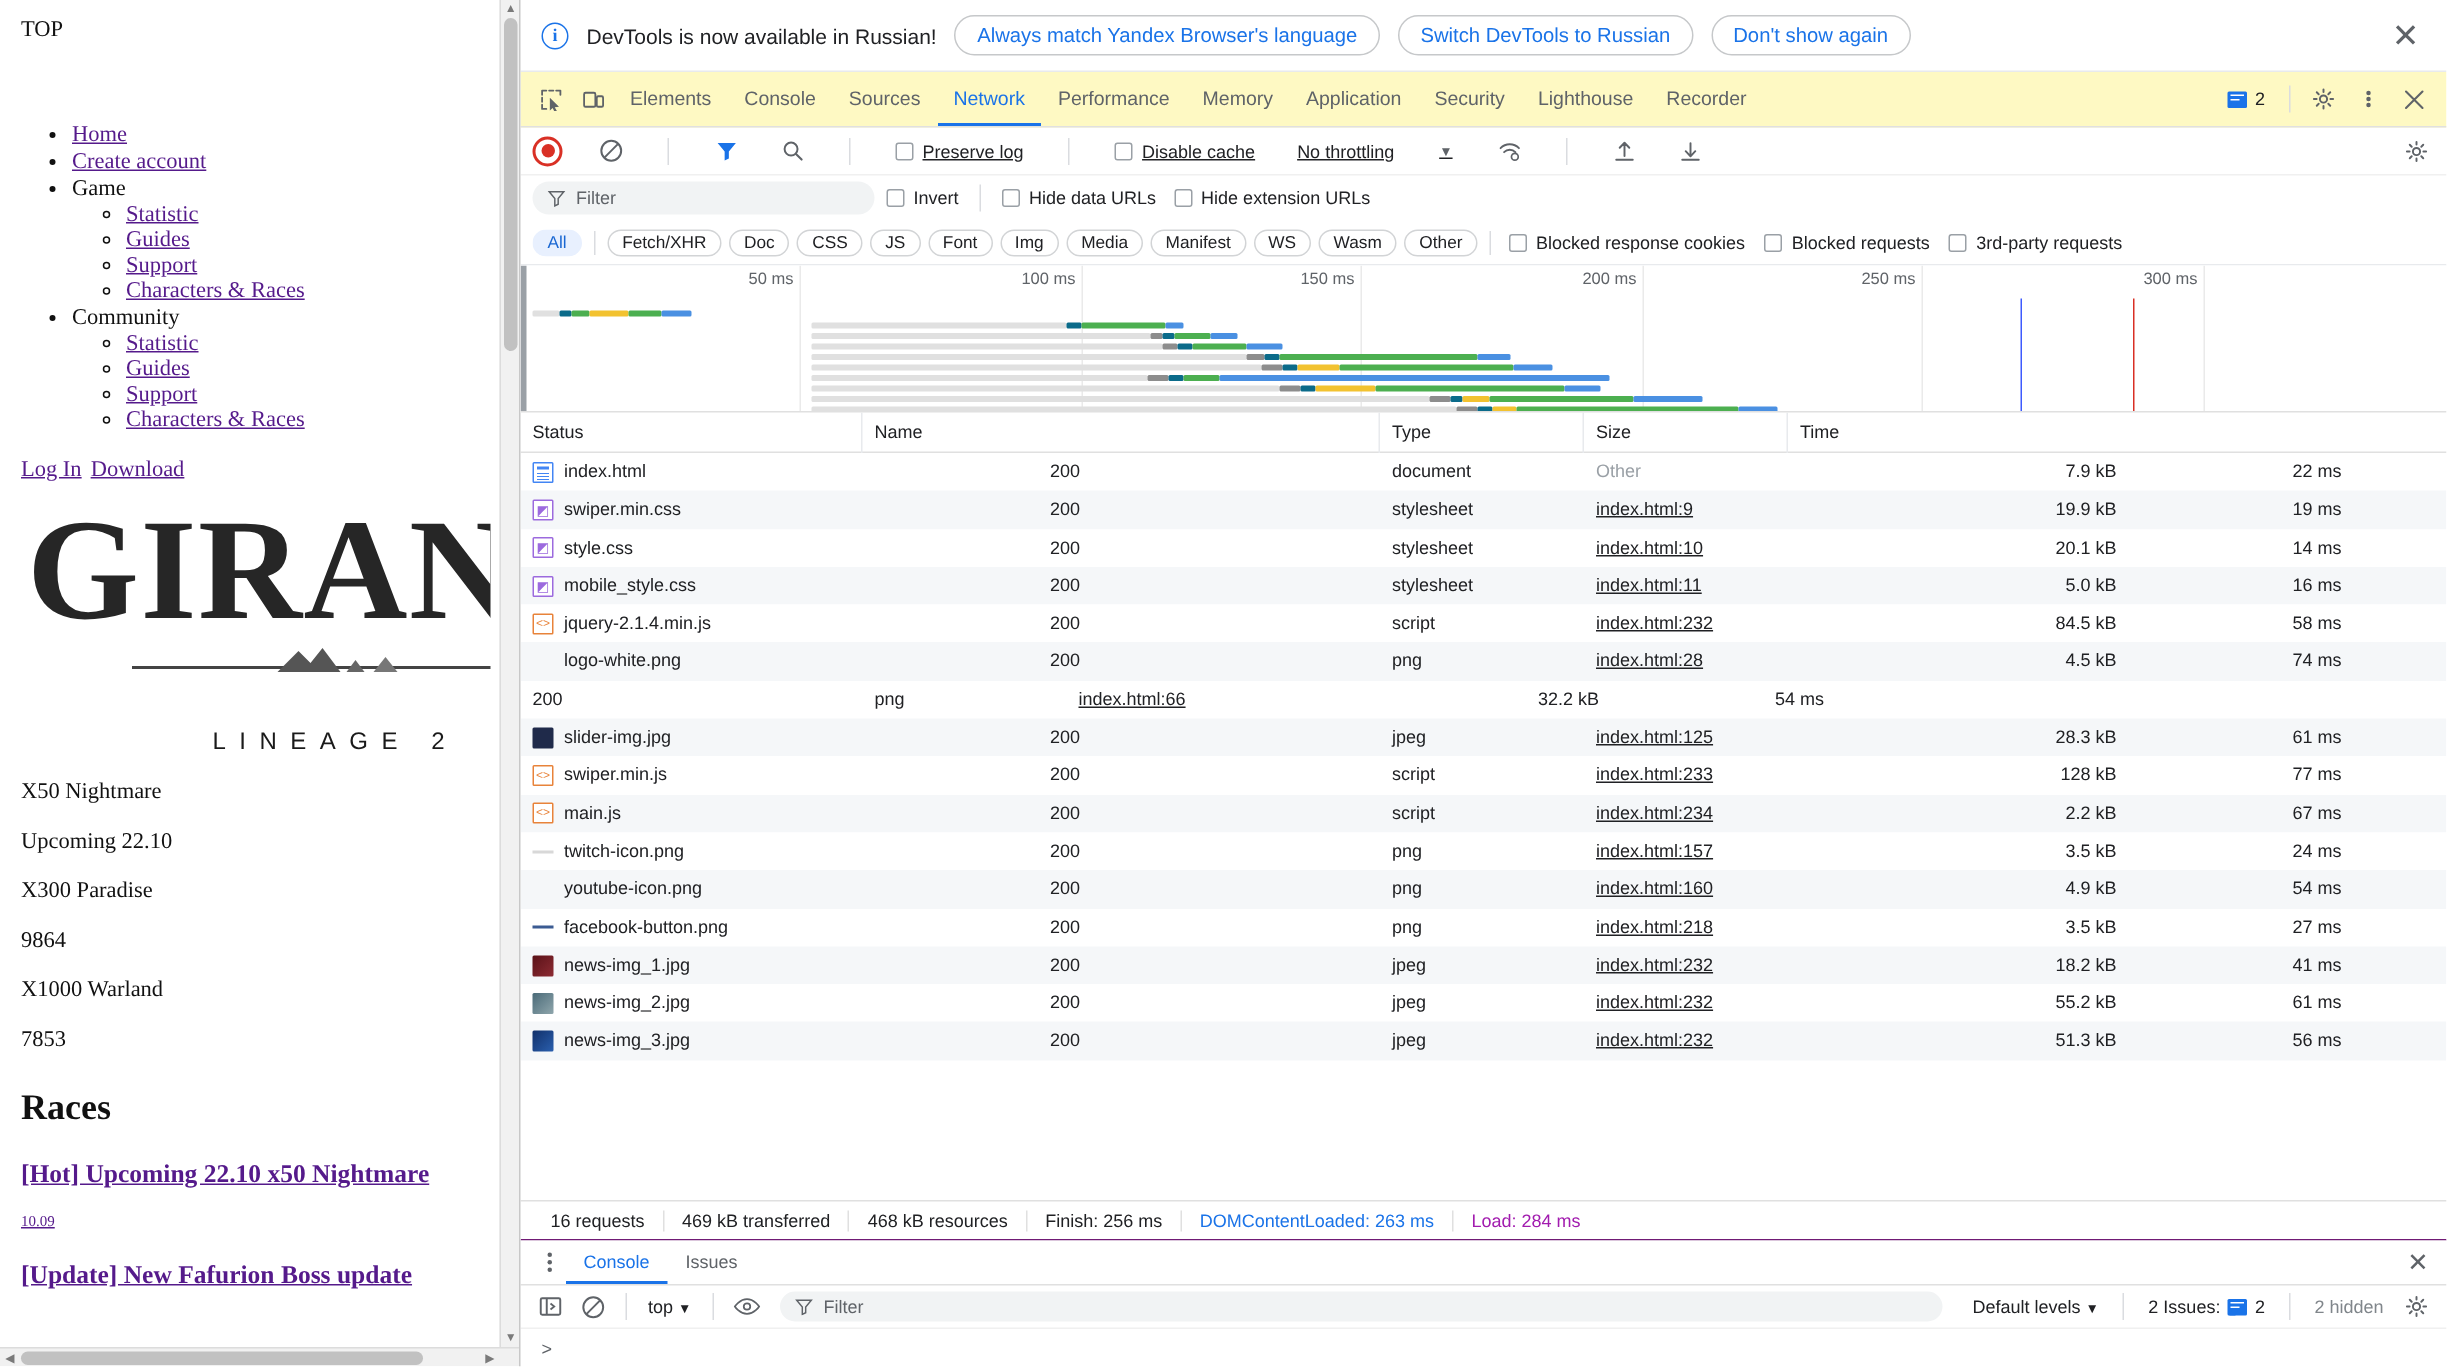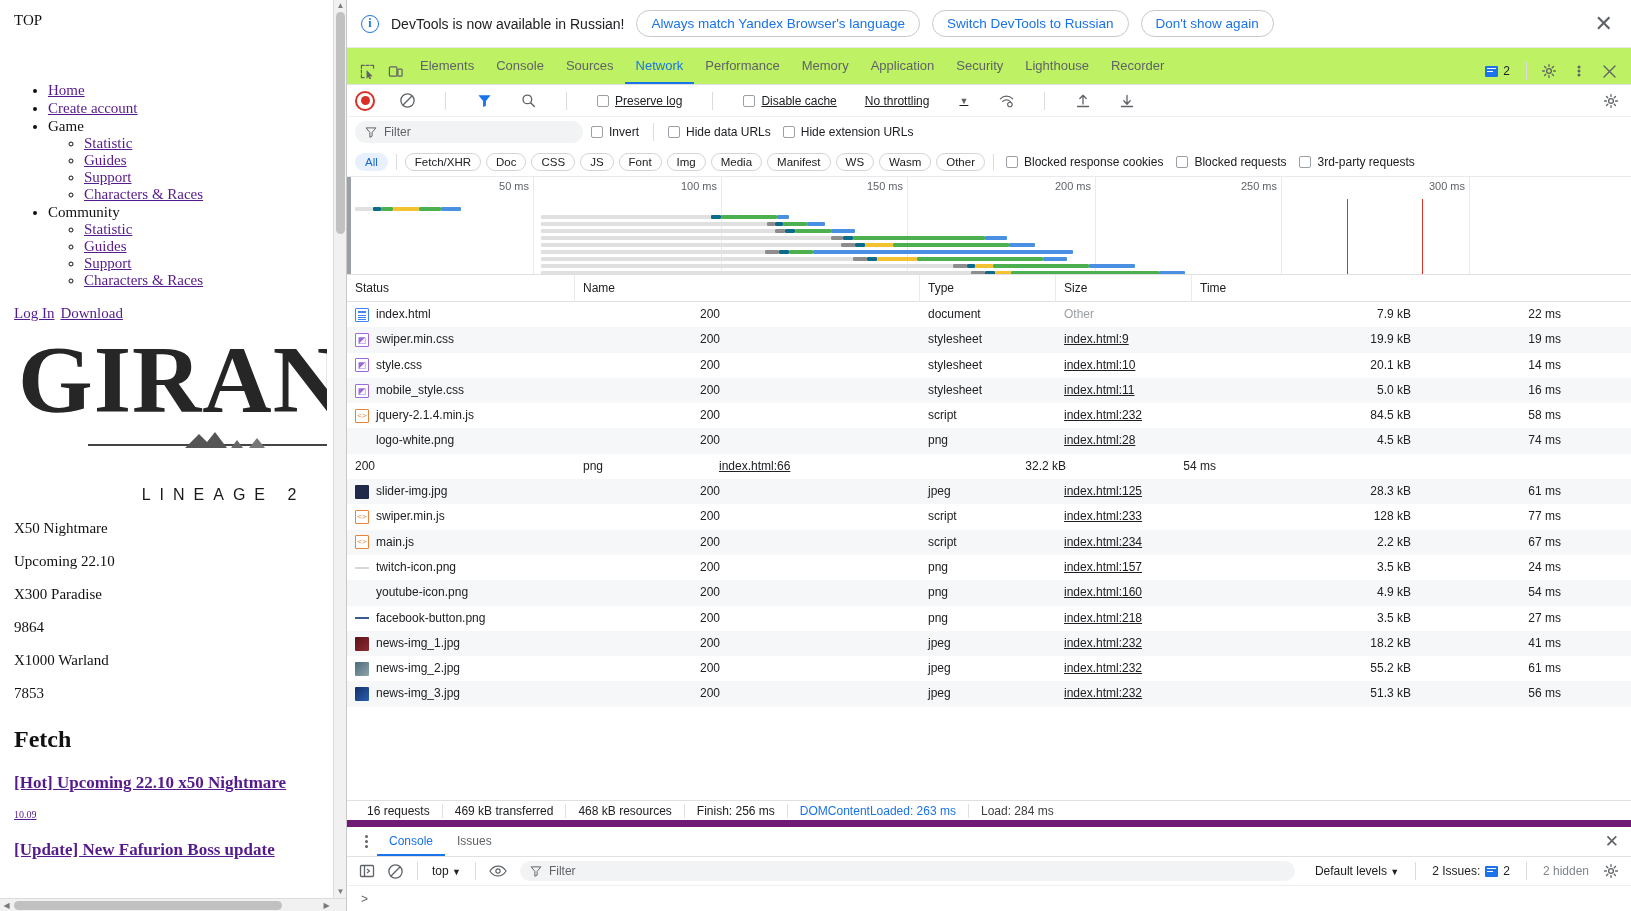--- a/index.html
+++ b/index.html
@@ -113,22 +113,22 @@
     font-size: 13.5px; color: #1a73e8; background: #fff; cursor: pointer;
     white-space: nowrap;
   }
   .banner-x {
     margin-left: auto; font-size: 22px; color: #5f6368; cursor: pointer;
     line-height: 18px; padding: 0 4px; font-weight: 300;
   }
 
   
   .tabstrip {
-    height: 37px; min-height:37px; display: flex; align-items: flex-end;
-    border-bottom: 1px solid #e0e0e0; padding-left: 6px; background: #bef264;
+    height: 37px; min-height:37px; display: flex; align-items: center;
+    border-bottom: 1px solid #e0e0e0; padding-left: 6px; background: #fef9c3;
   }
   .tb-icon {
     width: 28px; height: 26px; display: flex; align-items: center;
     justify-content: center; cursor: pointer; color: #5f6368;
   }
   .tab {
     padding: 0 11px; height: 36px; line-height: 36px; font-size: 13px;
     color: #5f6368; cursor: pointer; white-space: nowrap;
   }
   .tab.active { color: #1a73e8; box-shadow: inset 0 -2px 0 #1a73e8; }
@@ -258,27 +258,27 @@
   }
   .fic.dash-faint::after { background:#d8d8d8; }
   .fic.tiny-txt { font-size:5px; color:#9a9a9a; line-height:14px; text-align:center;}
   .td a.init { color: #202124; text-decoration: underline; }
   .td .other { color: #9aa0a6; }
   .td.c-size, .td.c-time { text-align: right; }
 
   
   .summary {
     height: 27px; min-height: 27px; display: flex; align-items: center;
-    border-top: 1px solid #e0e0e0; border-bottom: 7px solid #701a75;
+    border-top: 1px solid #e0e0e0; border-bottom: 1px solid #701a75;
     font-size: 12px; color: #202124; padding-left: 8px;
   }
   .sum-item { padding: 0 12px; border-right: 1px solid #e0e0e0; line-height: 14px;}
   .sum-item:last-child { border-right: none; }
   .sum-item.blue { color: #1a73e8; }
-  .sum-item.red { color: #404040; }
+  .sum-item.red { color: #a21caf; }
 
   
   .drawer { height: 84px; min-height: 84px; display: flex; flex-direction: column; background:#fff;}
   .drawer-tabs {
     height: 30px; min-height:30px; display: flex; align-items: center;
     padding-left: 8px; border-bottom: 1px solid #e0e0e0;
   }
   .kebab { width: 22px; display:flex; flex-direction:column; align-items:center; gap:2px; cursor:pointer;}
   .kebab i { width: 3px; height: 3px; border-radius: 50%; background:#5f6368; display:block;}
   .dtab {
@@ -369,21 +369,21 @@
       </div>
       <div class="logo-sub">LINEAGE 2</div>
 
       <div class="srv-line">X50 Nightmare</div>
       <div class="srv-line">Upcoming 22.10</div>
       <div class="srv-line">X300 Paradise</div>
       <div class="srv-line">9864</div>
       <div class="srv-line">X1000 Warland</div>
       <div class="srv-line">7853</div>
 
-      <div class="news-h">Fetch</div>
+      <div class="news-h">Races</div>
       <a href="#" class="news-link">[Hot] Upcoming 22.10 x50 Nightmare</a>
       <a href="#" class="news-date">10.09</a>
       <a href="#" class="news-link">[Update] New Fafurion Boss update</a>
     </div>
 
     <div class="vscroll">
       <div class="arrow-up">▲</div>
       <div class="thumb"></div>
       <div class="arrow-dn">▼</div>
     </div>

